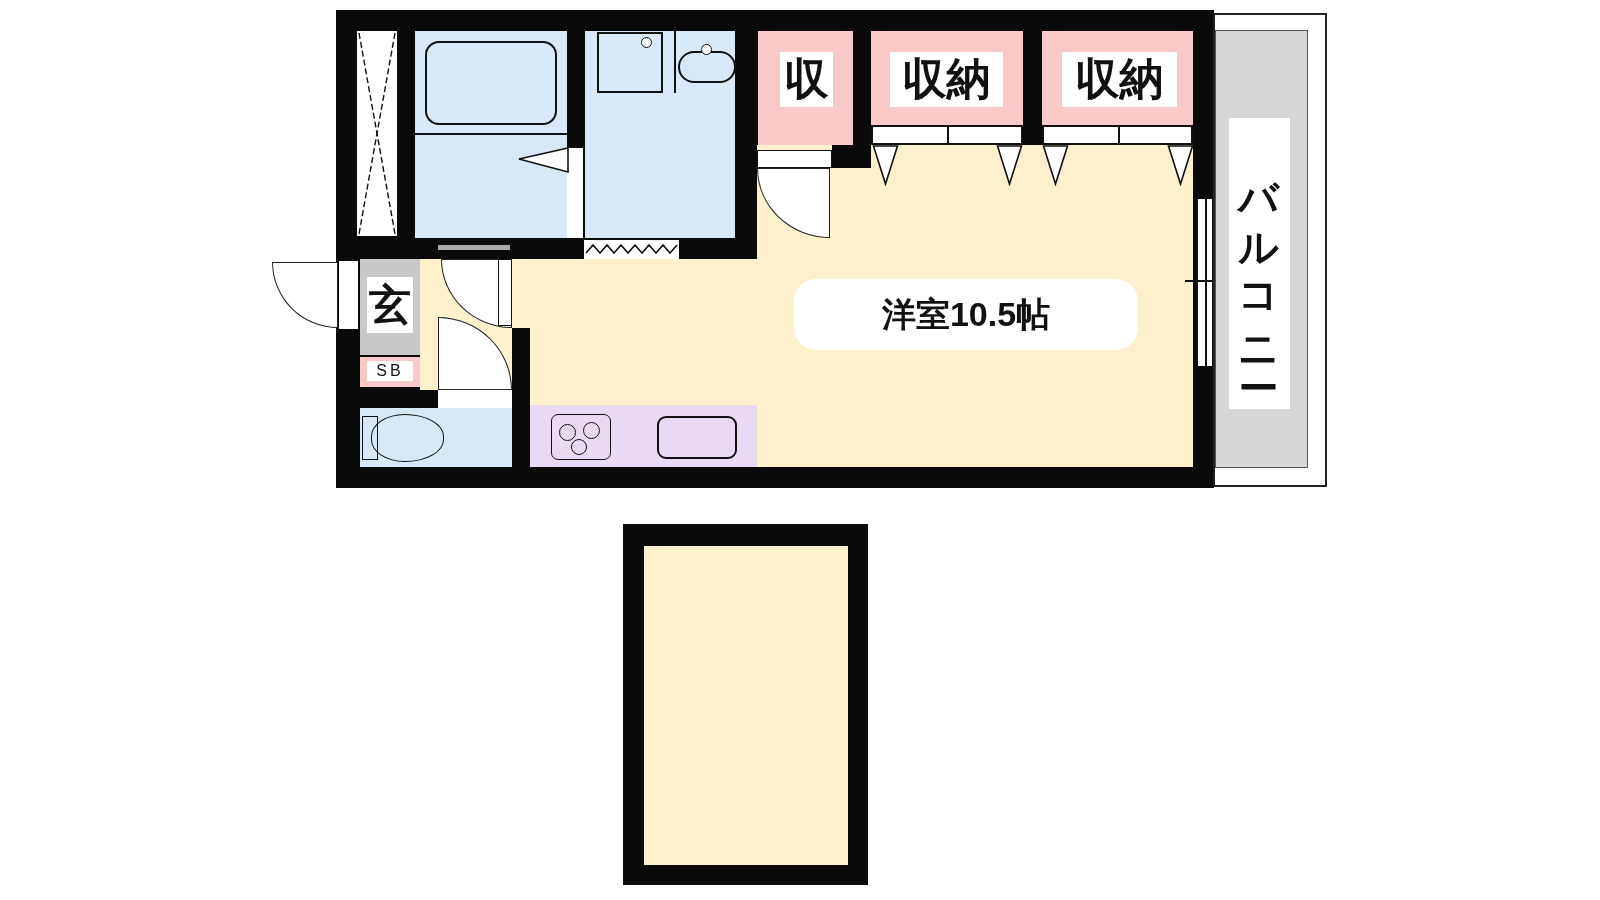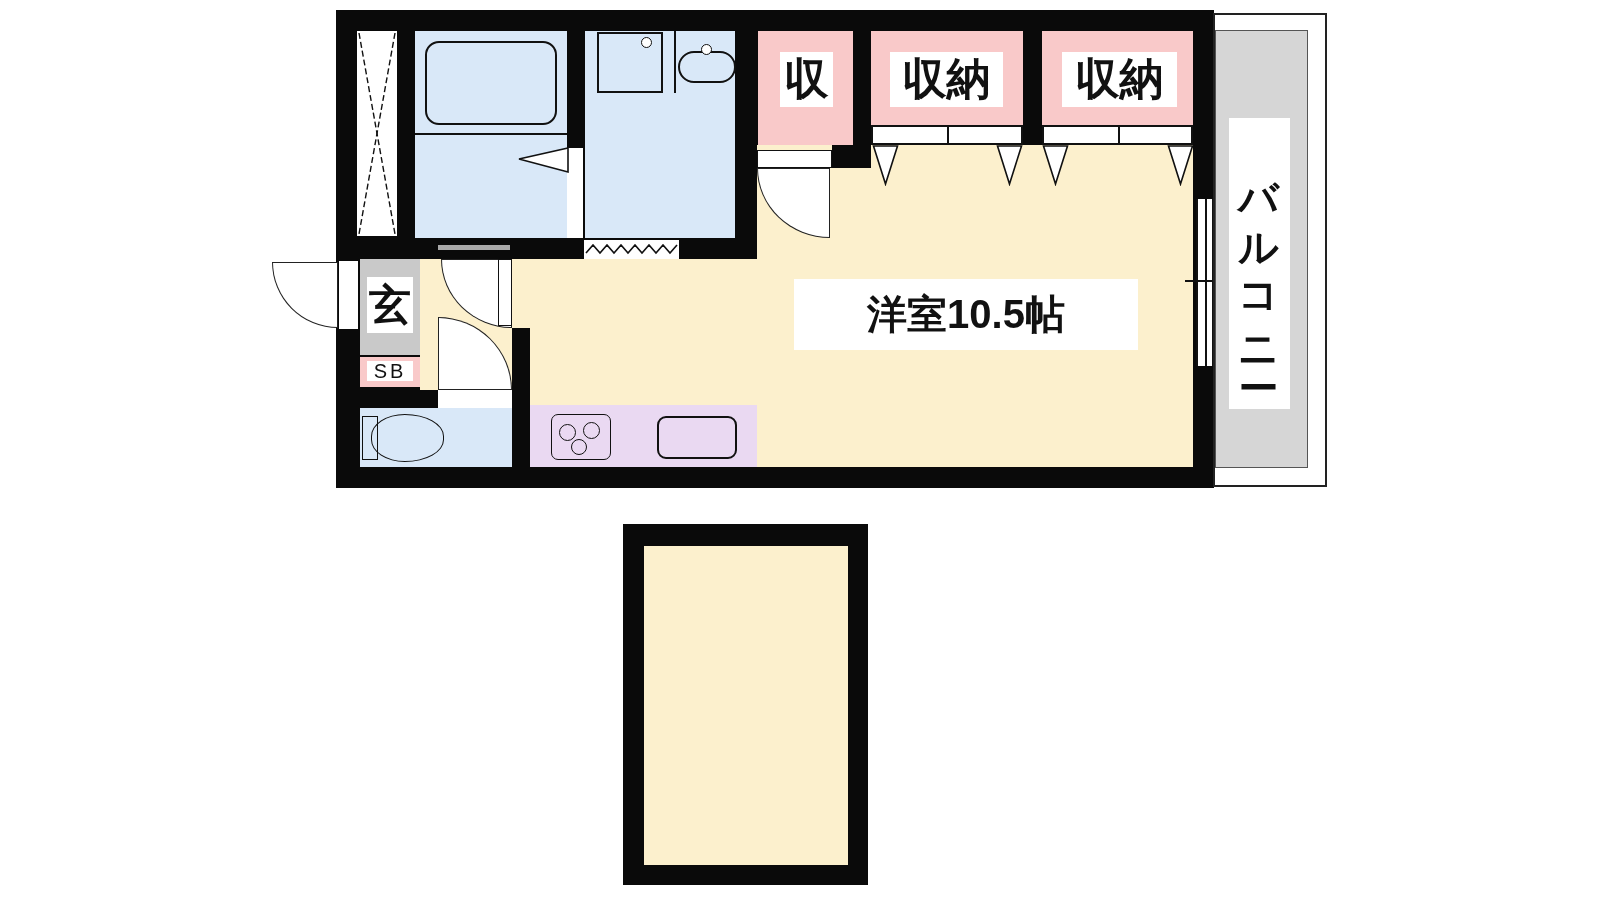--- a/index.html
+++ b/index.html
@@ -96,21 +96,21 @@
   <svg class="abs" style="left:1042px;top:145px;" width="27" height="41" viewBox="0 0 27 41">
     <polygon points="1.5,1 25.5,1 13.5,39" fill="#fff" stroke="#111" stroke-width="1.6"></polygon>
     </svg>
   <svg class="abs" style="left:1167px;top:145px;" width="27" height="41" viewBox="0 0 27 41">
     <polygon points="1.5,1 25.5,1 13.5,39" fill="#fff" stroke="#111" stroke-width="1.6"></polygon>
     </svg>
 
   <div class="abs white thin-outline" style="left:757px;top:150px;width:75px;height:18px;"></div>
   <div class="abs pie-bl" style="left:757px;top:168px;width:73px;height:70px;"></div>
 
-  <div class="abs label" style="left:794px;top:279px;width:344px;height:71px;font-size:40px;font-weight:600;">
+  <div class="abs label" style="left:794px;top:279px;width:344px;height:71px;font-size:34px;font-weight:600;border-radius:22px;">
       <span>洋室10.5帖</span>
     </div>
 
   <div class="abs purple" style="left:530px;top:405px;width:227px;height:62px;"></div>
   <div class="abs" style="left:551px;top:414px;width:60px;height:46px;border:1.6px solid #111;border-radius:7px;">
     <div class="abs circle" style="left:7px;top:9px;width:17px;height:17px;background:transparent;"></div>
     <div class="abs circle" style="left:31px;top:7px;width:17px;height:17px;background:transparent;"></div>
     <div class="abs circle" style="left:19px;top:24px;width:16px;height:16px;background:transparent;"></div>
   </div>
   <div class="abs" style="left:657px;top:416px;width:80px;height:43px;border:2px solid #111;border-radius:9px;"></div>
@@ -120,21 +120,21 @@
   <div class="abs pie-bl" style="left:441px;top:259px;width:71px;height:69px;"></div>
   <div class="abs white thin-outline" style="left:498px;top:259px;width:14px;height:67px;"></div>
   <div class="abs pie-tr" style="left:438px;top:317px;width:74px;height:73px;"></div>
   <div class="abs white" style="left:438px;top:390px;width:74px;height:18px;"></div>
 
   <div class="abs gray" style="left:360px;top:259px;width:60px;height:96px;"></div>
   <div class="abs label" style="left:367px;top:277px;width:46px;height:56px;font-size:42px;font-weight:600;">
       <span>玄</span>
     </div>
   <div class="abs pink" style="left:360px;top:357px;width:60px;height:30px;"></div>
-  <div class="abs label" style="left:367px;top:361px;width:46px;height:20px;font-size:20px;letter-spacing:3px;">
+  <div class="abs label" style="left:367px;top:361px;width:46px;height:20px;font-size:16px;letter-spacing:3px;">
       <span>SB</span>
     </div>
 
   <div class="abs white" style="left:339px;top:261px;width:19px;height:68px;"></div>
   <div class="abs pie-bl" style="left:272px;top:262px;width:66px;height:66px;"></div>
 
   <div class="abs blue" style="left:360px;top:408px;width:152px;height:59px;"></div>
   <div class="abs" style="left:362px;top:416px;width:16px;height:44px;border:1.5px solid #111;"></div>
   <div class="abs" style="left:371px;top:414px;width:73px;height:48px;border:1.5px solid #111;border-radius:50% 58% 58% 50% / 50% 50% 50% 50%;"></div>
 

